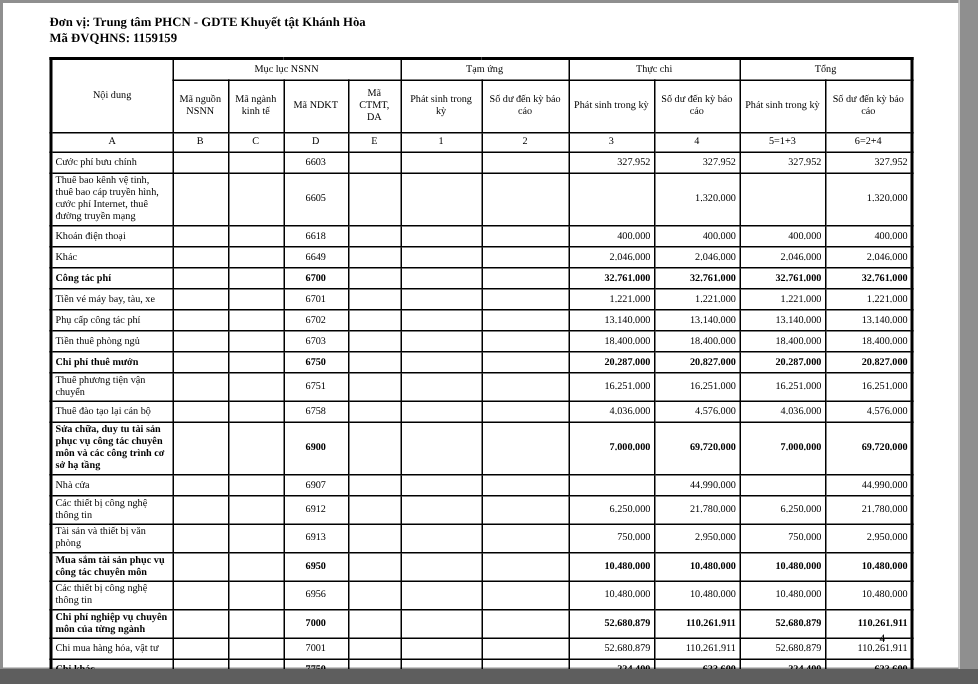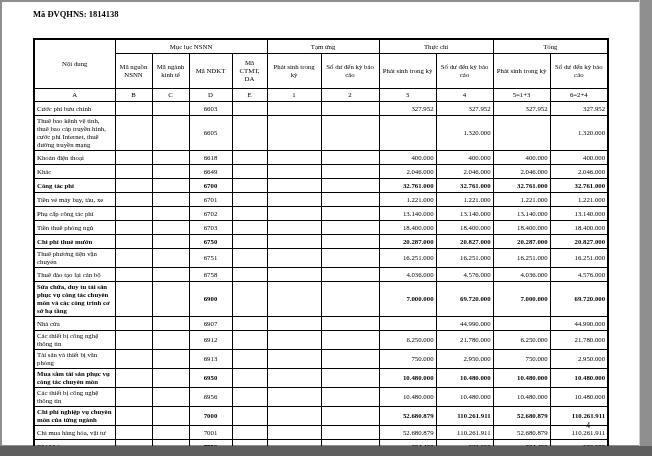--- a/index.html
+++ b/index.html
@@ -55,21 +55,22 @@
     font-size:7.5px;
   }
 </style>
 </head>
 <body>
 
 <div id="screen">
   <div id="page">
 
     <div class="doc-head">
-      <div>Mã ĐVQHNS: 1814138</div>
+      <div>Đơn vị: Trung tâm PHCN - GDTE Khuyết tật Khánh Hòa</div>
+      <div>Mã ĐVQHNS: 1159159</div>
     </div>
 
     <table class="report">
       <colgroup>
         <col style="width:81px">
           <col style="width:37px">
           <col style="width:37px">
         <col style="width:43px">
           <col style="width:35px">
           <col style="width:54px">

